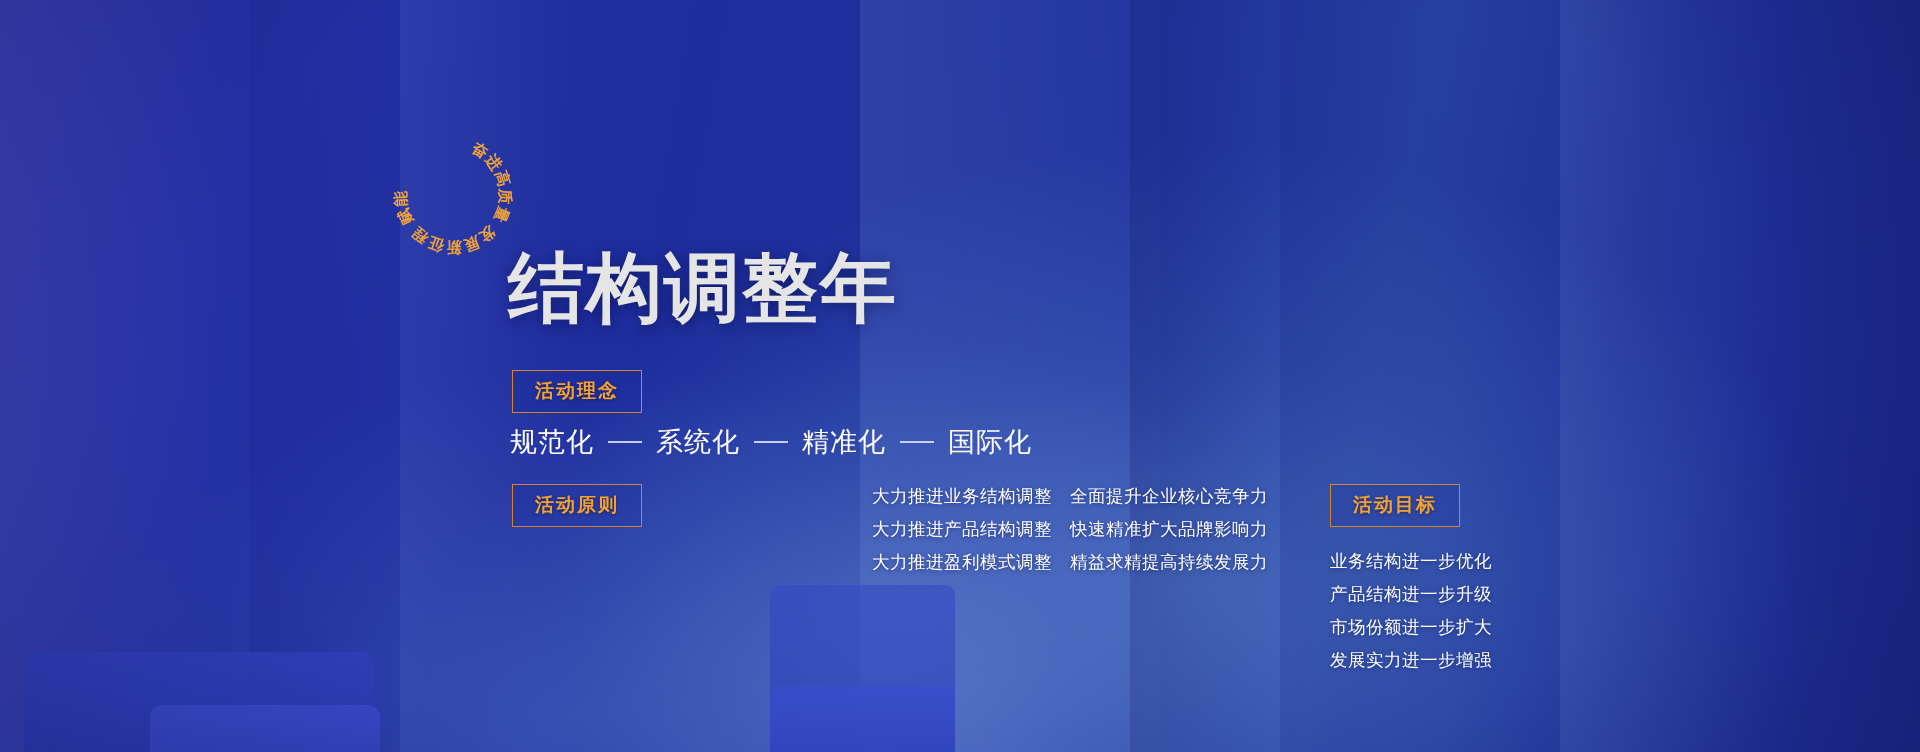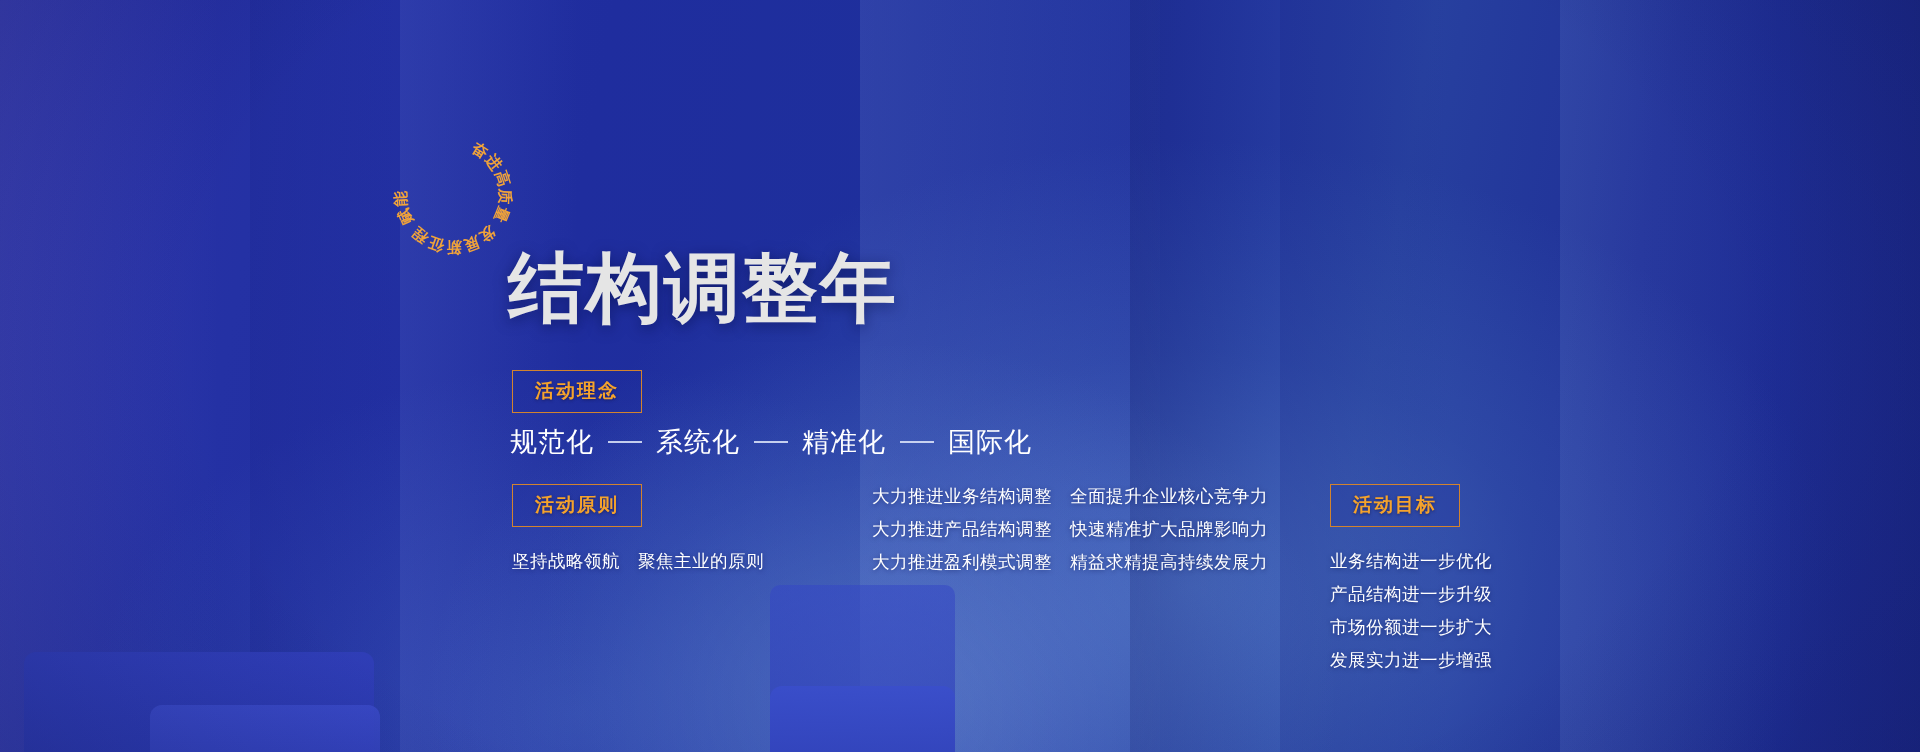--- a/index.html
+++ b/index.html
@@ -185,24 +185,20 @@
     <span>国际化</span>
   </div>
 
   <div class="col" id="col-0">
     <div class="badge-wrap">
       <div class="badge">
         <span>活动原则</span>
       </div>
     </div>
     <div class="lines">
-      <div class="line">
-        <span class="seg">坚持战略领航</span>
-        <span class="seg">聚焦主业的原则</span>
-      </div>
     </div>
   </div>
 
   <div class="col" id="col-1">
     <div class="lines">
       <div class="line">
         <span class="seg">大力推进业务结构调整</span>
         <span class="seg">全面提升企业核心竞争力</span>
       </div>
       <div class="line">

